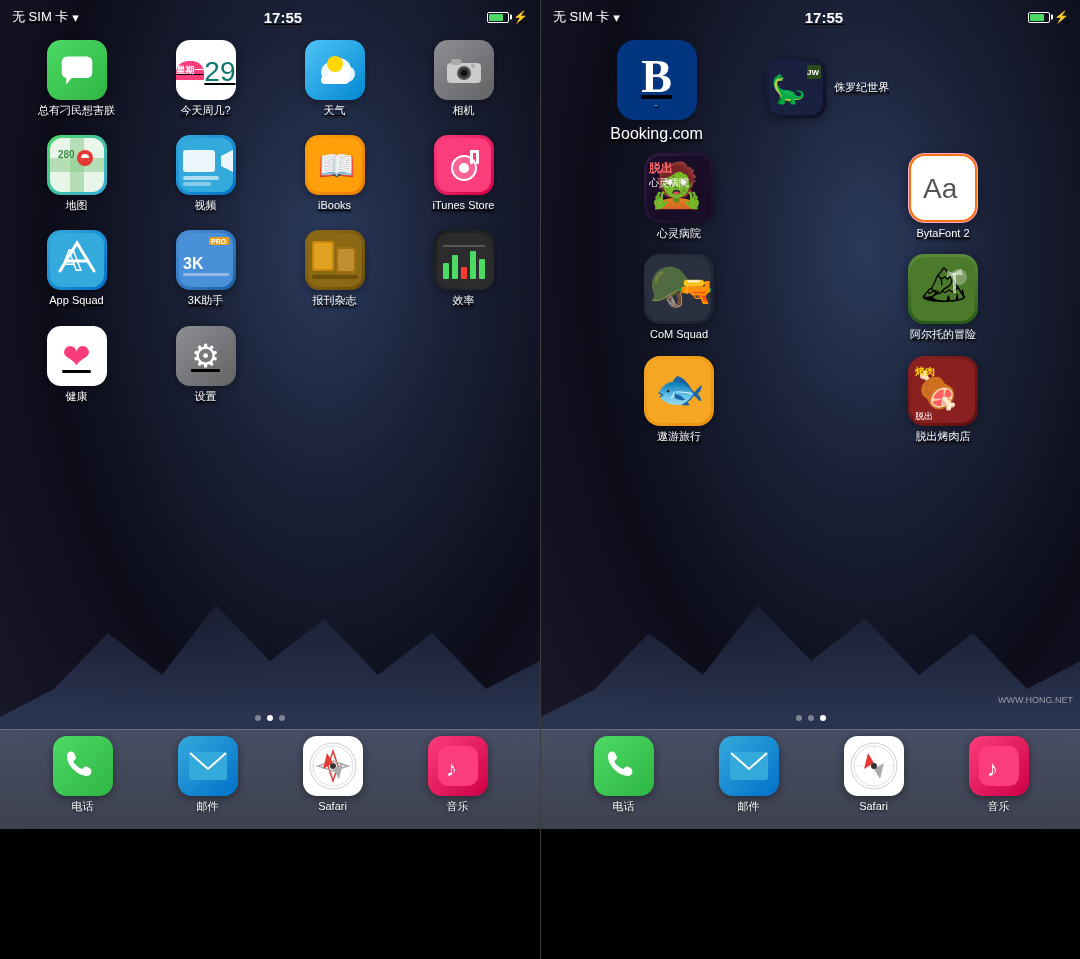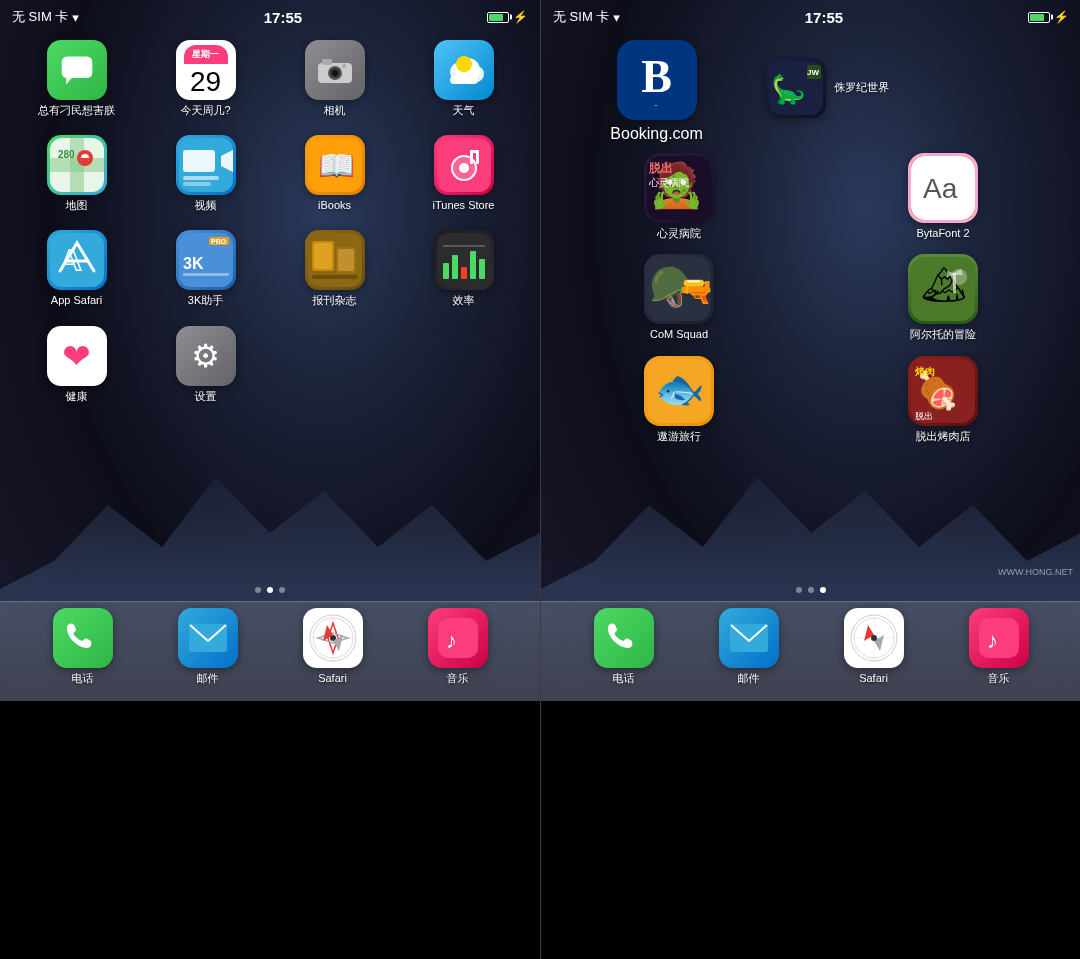--- a/index.html
+++ b/index.html
@@ -7,24 +7,25 @@
       width: 1080px;
       height: 959px;
       display: flex;
       font-family: -apple-system, 'PingFang SC', 'Helvetica Neue', sans-serif;
       overflow: hidden;
       background: #000;
     }
 
     .phone-screen {
       width: 540px;
-      height: 701px;
+      height: 829px;
       position: relative;
       overflow: hidden;
       flex-shrink: 0;
+      text-decoration: underline;
     }
 
     .bg {
       position: absolute;
       inset: 0;
       background: radial-gradient(ellipse at 60% 30%, #2a3a5c 0%, #1a2035 30%, #0d0d1a 60%, #1a1a2e 100%);
     }
 
     
     .bg::after {
@@ -193,21 +194,21 @@
       padding: 3px 0;
       text-align: center;
       color: white;
       font-size: 9px;
       font-weight: 600;
       border-radius: 12px 12px 0 0;
     }
     .calendar-day {
       font-size: 28px;
       font-weight: 200;
-      color: #000000;
+      color: #0f766e;
       line-height: 1;
       margin-top: 4px;
     }
 
     
     .photos-flower {
       width: 50px;
       height: 50px;
     }
 
@@ -264,55 +265,55 @@
       <div class="app-icon icon-messages">
         <svg class="messages-svg" viewBox="0 0 40 40" fill="none">
           <rect x="3" y="5" width="34" height="24" rx="6" fill="white"></rect>
           <polygon points="8,29 14,29 8,36" fill="white"></polygon>
         </svg>
       </div>
       <span class="app-label">总有刁民想害朕</span>
     </div>
 
     <div class="app-item">
-      <div class="app-icon icon-calendar" style="padding:8px; flex-direction:column; justify-content:center; font-size:12px;">
+      <div class="app-icon icon-calendar" style="padding:0; flex-direction:row; justify-content:center; font-size:12px;">
         <div class="calendar-header">星期一</div>
         <span class="calendar-day">29</span>
       </div>
       <span class="app-label">今天周几?</span>
     </div>
 
+
+    <div class="app-item">
+      <div class="app-icon icon-weather">
+        <svg width="48" height="40" viewBox="0 0 48 40">
+          <circle cx="20" cy="22" r="10" fill="white" opacity="0.9"></circle>
+          <circle cx="28" cy="20" r="12" fill="white" opacity="0.95"></circle>
+          <circle cx="36" cy="24" r="8" fill="white" opacity="0.9"></circle>
+          <rect x="10" y="26" width="28" height="8" rx="4" fill="white"></rect>
+          <circle cx="24" cy="14" r="8" fill="#ffd700"></circle>
+        </svg>
+      </div>
+      <span class="app-label">天气</span>
+    </div>
 
     <div class="app-item">
       <div class="app-icon icon-camera">
         <svg width="38" height="30" viewBox="0 0 38 30">
           <rect x="2" y="8" width="34" height="20" rx="4" fill="#ccc"></rect>
           <rect x="6" y="4" width="10" height="6" rx="2" fill="#aaa"></rect>
           <circle cx="19" cy="18" r="7" fill="#555"></circle>
           <circle cx="19" cy="18" r="5" fill="#333"></circle>
           <circle cx="19" cy="18" r="3" fill="#111"></circle>
           <circle cx="28" cy="11" r="2" fill="#aaa"></circle>
         </svg>
       </div>
       <span class="app-label">相机</span>
     </div>
 
-    <div class="app-item">
-      <div class="app-icon icon-weather">
-        <svg width="48" height="40" viewBox="0 0 48 40">
-          <circle cx="20" cy="22" r="10" fill="white" opacity="0.9"></circle>
-          <circle cx="28" cy="20" r="12" fill="white" opacity="0.95"></circle>
-          <circle cx="36" cy="24" r="8" fill="white" opacity="0.9"></circle>
-          <rect x="10" y="26" width="28" height="8" rx="4" fill="white"></rect>
-          <circle cx="24" cy="14" r="8" fill="#ffd700"></circle>
-        </svg>
-      </div>
-      <span class="app-label">天气</span>
-    </div>
-
 
     <div class="app-item">
       <div class="app-icon icon-maps">
         <svg width="54" height="54" viewBox="0 0 54 54">
           <rect width="54" height="54" rx="12" fill="#e8f5e9"></rect>
           <rect x="0" y="20" width="54" height="14" fill="#81c784" opacity="0.5"></rect>
           <rect x="20" y="0" width="14" height="54" fill="#81c784" opacity="0.5"></rect>
           <text x="8" y="20" font-size="10" fill="#388e3c" font-weight="700">280</text>
           <circle cx="35" cy="20" r="8" fill="#e53935"></circle>
           <circle cx="35" cy="20" r="4" fill="white"></circle>
@@ -374,21 +375,21 @@
 
     <div class="app-item">
       <div class="app-icon icon-appstore">
         <svg width="54" height="54" viewBox="0 0 54 54">
           <rect width="54" height="54" rx="12" fill="#34aadc"></rect>
           <text x="10" y="38" font-size="30" fill="white" font-weight="200">𝔸</text>
           <path d="M10 38 L27 10 L44 38" stroke="white" stroke-width="3" fill="none" stroke-linecap="round"></path>
           <line x1="16" y1="28" x2="38" y2="28" stroke="white" stroke-width="3" stroke-linecap="round"></line>
         </svg>
       </div>
-      <span class="app-label">App Safari</span>
+      <span class="app-label">App Squad</span>
     </div>
 
     <div class="app-item">
       <div class="app-icon icon-newsstand">
         <svg width="54" height="54" viewBox="0 0 54 54">
           <rect width="54" height="54" rx="12" fill="#8b6914"></rect>
           <rect x="4" y="8" width="22" height="30" rx="2" fill="#c8860a"></rect>
           <rect x="6" y="10" width="18" height="26" rx="2" fill="#e0a020"></rect>
           <rect x="28" y="14" width="20" height="26" rx="2" fill="#a07010"></rect>
           <rect x="30" y="16" width="16" height="22" rx="2" fill="#c09030"></rect>
@@ -538,21 +539,21 @@
             <rect width="64" height="64" rx="14" fill="#1a0d28"></rect>
             <text x="2" y="44" font-size="44" opacity="0.9">🧟</text>
             <text x="2" y="16" font-size="12" fill="#ff6b6b" font-weight="700">脱出</text>
             <text x="2" y="30" font-size="10" fill="white">心灵病院</text>
           </svg>
         </div>
         <span class="app-label">心灵病院</span>
       </div>
 
       <div class="app-item">
-        <div class="app-icon" style="width: 70px; height: 70px; background: #f97316; border-radius: 16px; border: 3px solid #f9a8d4;">
+        <div class="app-icon" style="width: 70px; height: 70px; background: #f97316; border-radius: 16px; border: 1px solid #f9a8d4;">
           <svg width="64" height="64" viewBox="0 0 64 64">
             <rect width="64" height="64" rx="14" fill="white"></rect>
             <text x="12" y="42" font-size="28" fill="#555" font-weight="300">Aa</text>
           </svg>
         </div>
         <span class="app-label">BytaFont 2</span>
       </div>
 
       <div class="app-item">
         <div class="app-icon" style="width: 70px; height: 70px; background: linear-gradient(135deg, #2a3040, #1a2030); border-radius: 16px;">

